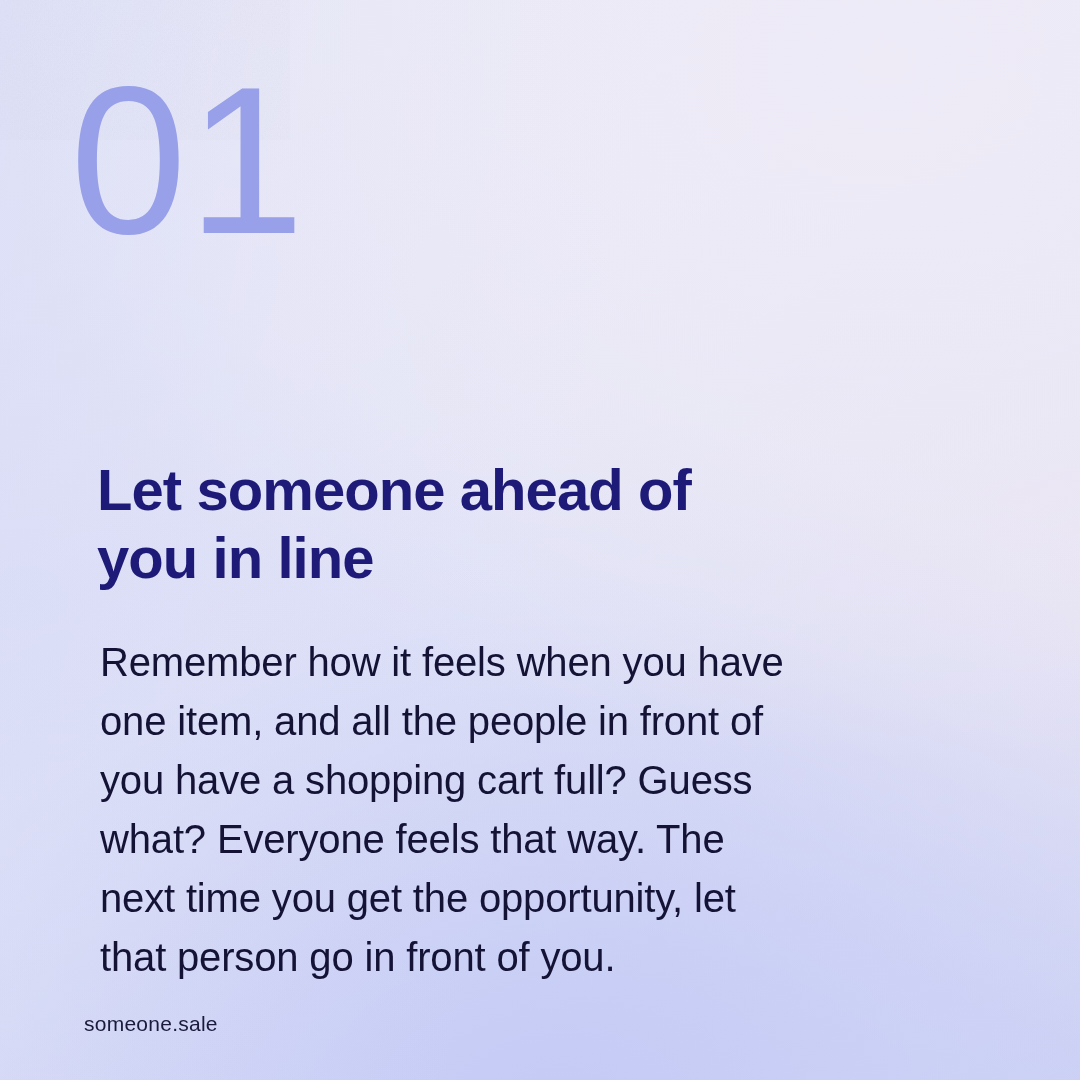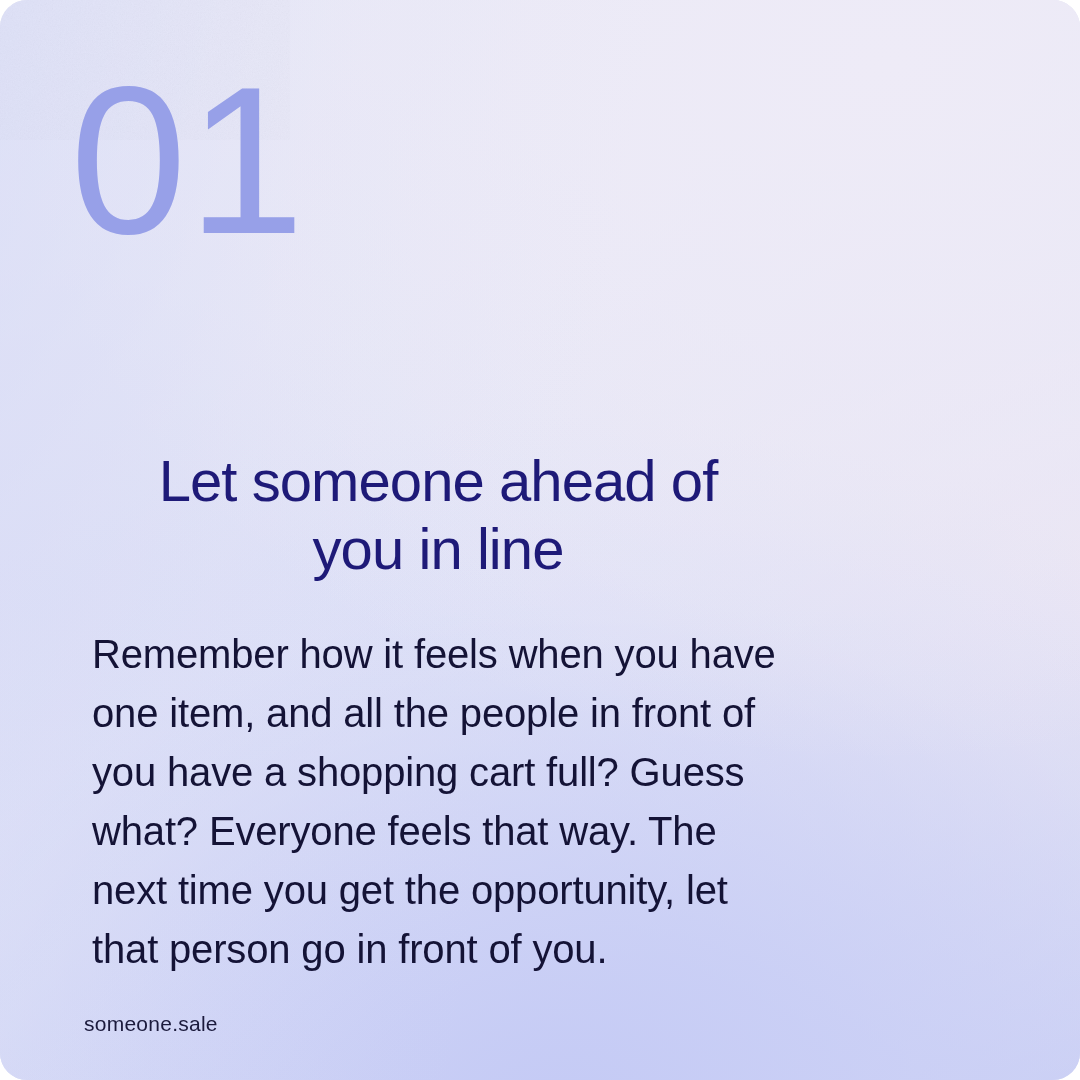--- a/index.html
+++ b/index.html
@@ -9,21 +9,20 @@
   }
 
   
   .card {
     position: relative;
     width: 1080px;
     height: 1080px;
     overflow: hidden;
     font-family: "Liberation Sans", sans-serif;
     background: #e7e8f6;
-    border-radius: 27px;
     -webkit-font-smoothing: antialiased;
   }
 
   
   
   .bg-base {
     position: absolute;
     inset: 0;
     background:
       radial-gradient(120% 95% at 82% 6%,  rgba(238,235,247,1.00) 0%,
@@ -77,36 +76,35 @@
     letter-spacing: 0.005em;
     color: #97a0e8;
     user-select: none;
   }
 
   .headline {
     position: absolute;
     left: 84px;
     top: 443px;
     width: 700px;
-    margin: 4px;
+    margin: 13px;
     font-size: 58px;
     line-height: 68px;
-    font-weight: 400;
+    font-weight: 700;
     letter-spacing: -0.016em;
     color: #1e1a78;
     white-space: pre-line;
-    text-align: center;
   }
 
   .body-copy {
     position: absolute;
     left: 84px;
     top: 617px;
     width: 730px;
-    margin: 8px;
+    margin: 16px;
     font-size: 40px;
     line-height: 59px;
     font-weight: 300;
     letter-spacing: -0.004em;
     color: #141336;
     white-space: pre-line;
   }
 
   .footer-handle {
     position: absolute;

